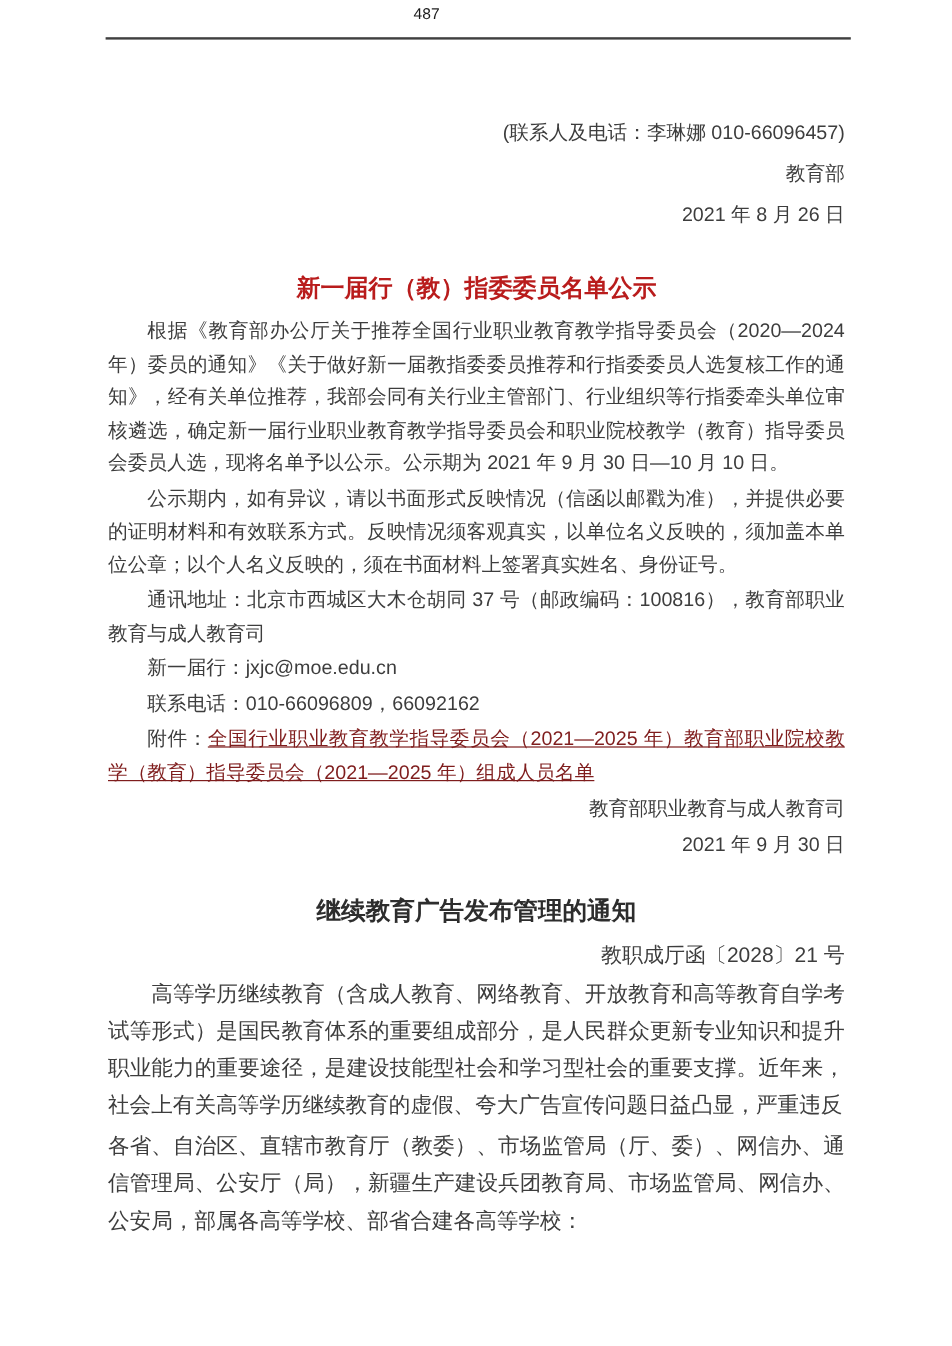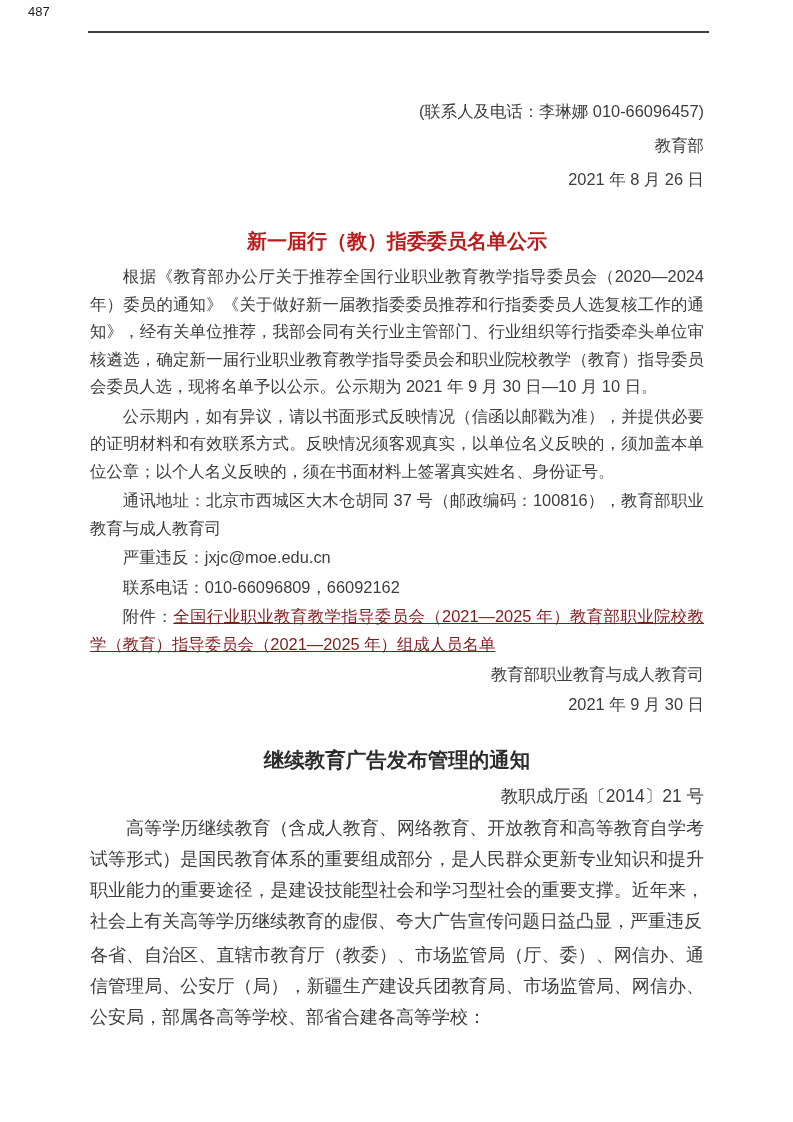--- a/index.html
+++ b/index.html
@@ -10,24 +10,23 @@
     font-family: "Liberation Sans", "DejaVu Sans", sans-serif;
     color: #3d3d3d;
     overflow: hidden;
   }
   p { margin: 2px; }
   .right { text-align: right; }
   .indent { text-indent: 2em; }
 
   .pagenum {
     padding: 4px 82px 0 0;
-    text-align: left;
+    text-align: center;
     font-size: 13px; line-height: 15px;
     color: #1c1c1c;
-    margin-left: 28px;
   }
   .rule {
     border: none; height: 0;
     border-top: 2px solid #3f3f3f;
     margin: 12px 84px 0 88px;
   }
   .content { padding: 0 87px 0 88px; }
 
   
   .d1 .meta { font-size: 16.4px; line-height: 32px; }
@@ -71,32 +70,32 @@
     <section class="d1">
       <p class="meta right first">(联系人及电话：李琳娜 010-66096457)</p>
       <p class="meta right">教育部</p>
       <p class="meta right">2021 年 8 月 26 日</p>
 
       <h1 class="t1">新一届行（教）指委委员名单公示</h1>
 
       <p class="body indent">根据《教育部办公厅关于推荐全国行业职业教育教学指导委员会（2020—2024 年）委员的通知》《关于做好新一届教指委委员推荐和行指委委员人选复核工作的通知》，经有关单位推荐，我部会同有关行业主管部门、行业组织等行指委牵头单位审核遴选，确定新一届行业职业教育教学指导委员会和职业院校教学（教育）指导委员会委员人选，现将名单予以公示。公示期为 2021 年 9 月 30 日—10 月 10 日。</p>
       <p class="body indent">公示期内，如有异议，请以书面形式反映情况（信函以邮戳为准），并提供必要的证明材料和有效联系方式。反映情况须客观真实，以单位名义反映的，须加盖本单位公章；以个人名义反映的，须在书面材料上签署真实姓名、身份证号。</p>
       <p class="body indent">通讯地址：北京市西城区大木仓胡同 37 号（邮政编码：100816），教育部职业教育与成人教育司</p>
-      <p class="body indent">严重违反：jxjc@moe.edu.cn</p>
+      <p class="body indent">新一届行：jxjc@moe.edu.cn</p>
       <p class="body indent">联系电话：010-66096809，66092162</p>
 
       <p class="body indent"><span>附件：</span><a class="link" href="#">全国行业职业教育教学指导委员会（2021—2025 年）教育部职业院校教学（教育）指导委员会（2021—2025 年）组成人员名单</a></p>
 
       <p class="sign right">教育部职业教育与成人教育司</p>
       <p class="sign right">2021 年 9 月 30 日</p>
     </section>
 
     <section class="d2">
       <h2 class="t2">
         <span class="tline">继续教育广告发布管理的通知</span>
       </h2>
-      <p class="docnum right">教职成厅函〔2014〕21 号</p>
+      <p class="docnum right">教职成厅函〔2028〕21 号</p>
       <p class="body2 indent">高等学历继续教育（含成人教育、网络教育、开放教育和高等教育自学考试等形式）是国民教育体系的重要组成部分，是人民群众更新专业知识和提升职业能力的重要途径，是建设技能型社会和学习型社会的重要支撑。近年来，社会上有关高等学历继续教育的虚假、夸大广告宣传问题日益凸显，严重违反</p>
       <p class="body2 addr">各省、自治区、直辖市教育厅（教委）、市场监管局（厅、委）、网信办、通信管理局、公安厅（局），新疆生产建设兵团教育局、市场监管局、网信办、公安局，部属各高等学校、部省合建各高等学校：</p>
     </section>
 
   </div>
 </div>
 
 </body></html>

